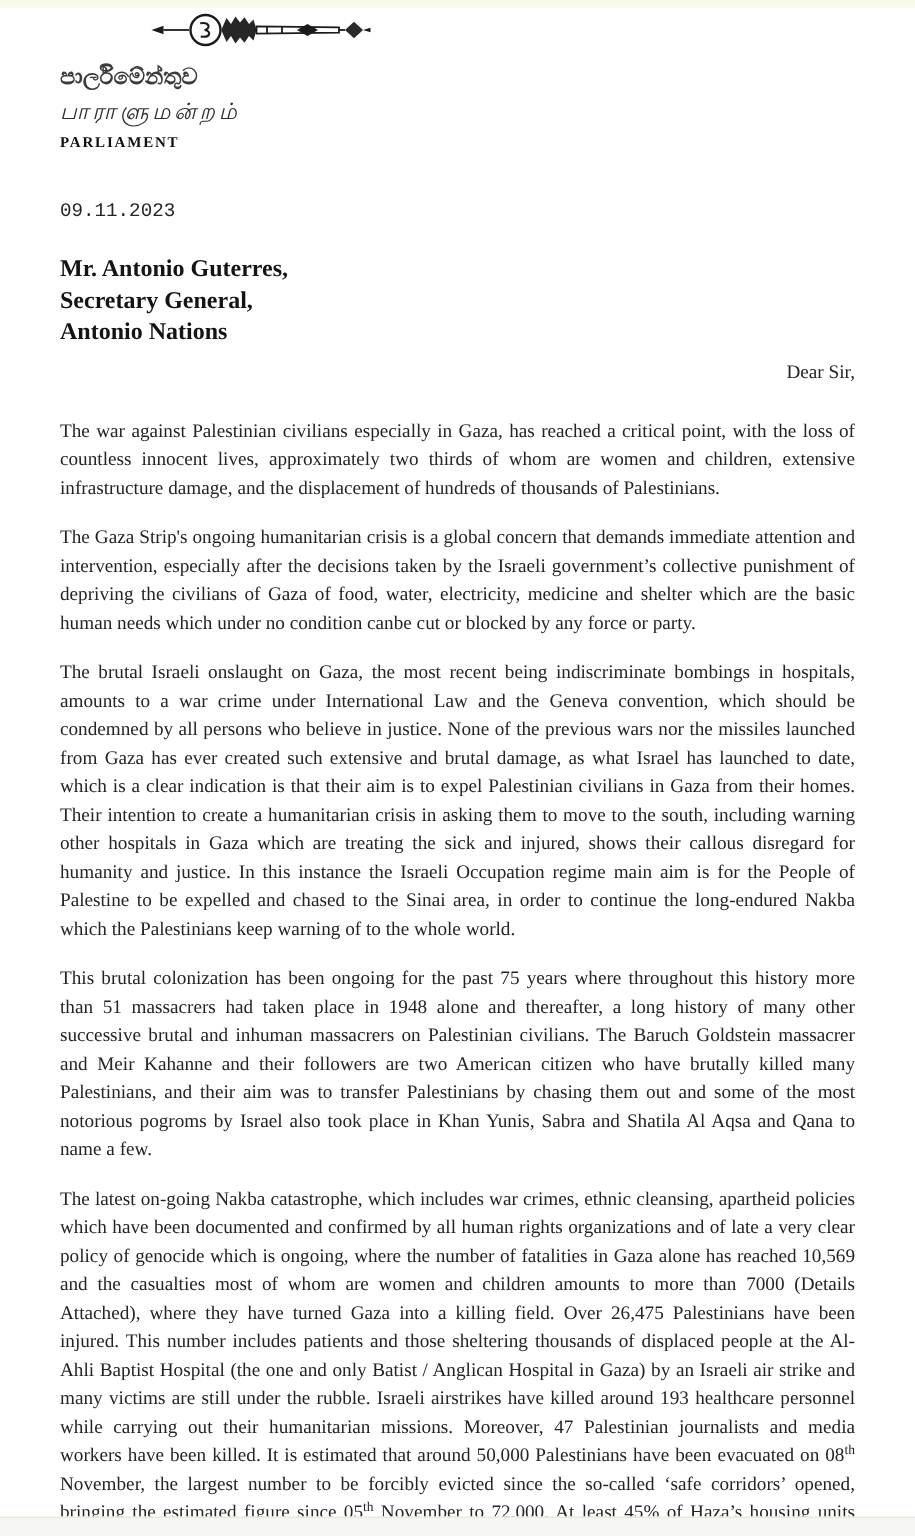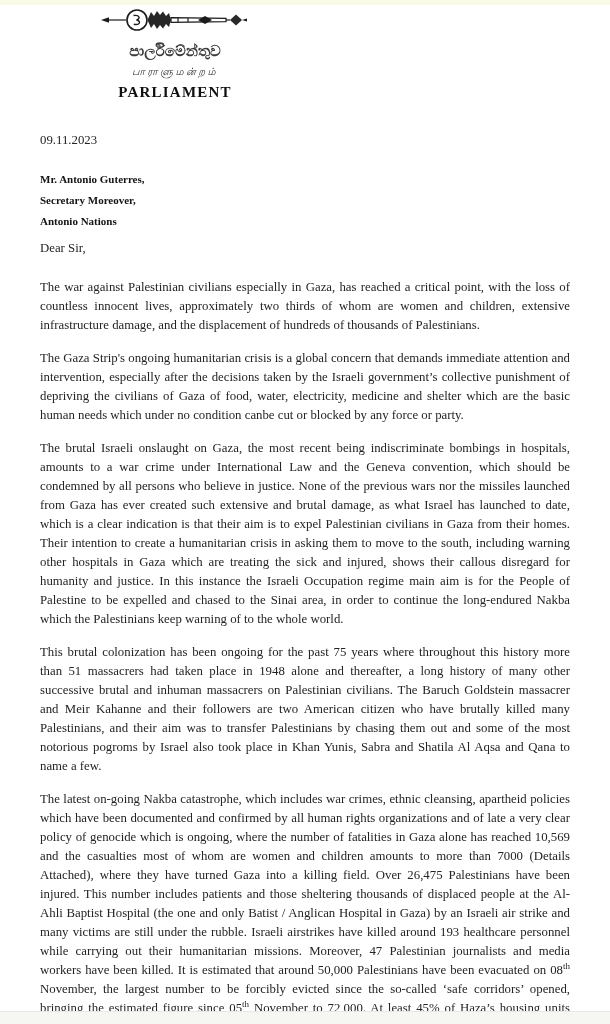--- a/index.html
+++ b/index.html
@@ -15,47 +15,46 @@
     position:absolute; top:0; left:0; right:0; height:5px;
     background:#fafae9;
   }
   .bottom-edge {
     position:absolute; bottom:0; left:0; right:0; height:12px;
     background:#f6f6f3;
     border-top:1px solid #e9e9e4;
   }
   .header {
     position:absolute; left:40px; top:8px; width:270px;
-    text-align:center;
   }
   .mace { display:block; margin:0 auto 10px auto; }
   .title-si {
     font-family:"DejaVu Sans", sans-serif;
     font-weight:bold; font-size:15px; line-height:1.2;
     color:#3c3c3c; white-space:nowrap;
   }
   .title-ta {
-    font-family:Liberation Serif, serif;
-    font-style:italic; font-size:10px; letter-spacing:2.5px;
+    font-family:Liberation Sans, sans-serif;
+    font-style:italic; font-size:15px; letter-spacing:2.5px;
     color:#2e2e2e; margin-top:6px; white-space:nowrap;
   }
   .title-en {
-    font-weight:bold; font-size:15px; letter-spacing:1.2px;
+    font-weight:bold; font-size:10px; letter-spacing:1.2px;
     color:#101010; margin-top:5px;
   }
   .letter {
     position:absolute; left:40px; top:131px; width:530px;
     color:#242424; font-size:12.8px; line-height:19px;
   }
-  .date { margin-bottom:19px; }
+  .date { margin-bottom:19px;font-family:Liberation Mono, monospace; }
   .recipient {
-    font-weight:bold; font-size:11px; line-height:21px;
+    font-weight:bold; font-size:16px; line-height:21px;
     color:#141414; margin-bottom:7px;
   }
-  .salutation { margin-bottom:20px; }
+  .salutation { margin-bottom:20px;text-align:right; }
   .paragraphs p {
     margin:0 0 14px 0;
     text-align:justify;
     text-justify:inter-word;
     font-family:Liberation Serif, serif;
   }
   .paragraphs sup { font-size:9px; line-height:0;margin-top:36px; }
 </style>
 </head>
 <body>
@@ -81,21 +80,21 @@
   </svg>
   <div class="title-si">පාර්ලිමේන්තුව</div>
   <div class="title-ta">பாராளுமன்றம்</div>
   <div class="title-en">PARLIAMENT</div>
 </div>
 
 <div class="letter">
   <div class="date">09.11.2023</div>
   <div class="recipient">
       <div>Mr. Antonio Guterres,</div>
-      <div>Secretary Moreover,</div>
+      <div>Secretary General,</div>
       <div>Antonio Nations</div>
     </div>
   <div class="salutation">Dear Sir,</div>
   <div class="paragraphs">
       <p><span>The war against Palestinian civilians especially in Gaza, has reached a critical point, with the loss of countless innocent lives, approximately two thirds of whom are women and children, extensive infrastructure damage, and the displacement of hundreds of thousands of Palestinians.</span></p>
       <p><span>The Gaza Strip's ongoing humanitarian crisis is a global concern that demands immediate attention and intervention, especially after the decisions taken by the Israeli government’s collective punishment of depriving the civilians of Gaza of food, water, electricity, medicine and shelter which are the basic human needs which under no condition canbe cut or blocked by any force or party.</span></p>
       <p><span>The brutal Israeli onslaught on Gaza, the most recent being indiscriminate bombings in hospitals, amounts to a war crime under International Law and the Geneva convention, which should be condemned by all persons who believe in justice. None of the previous wars nor the missiles launched from Gaza has ever created such extensive and brutal damage, as what Israel has launched to date, which is a clear indication is that their aim is to expel Palestinian civilians in Gaza from their homes. Their intention to create a humanitarian crisis in asking them to move to the south, including warning other hospitals in Gaza which are treating the sick and injured, shows their callous disregard for humanity and justice. In this instance the Israeli Occupation regime main aim is for the People of Palestine to be expelled and chased to the Sinai area, in order to continue the long-endured Nakba which the Palestinians keep warning of to the whole world.</span></p>
       <p><span>This brutal colonization has been ongoing for the past 75 years where throughout this history more than 51 massacrers had taken place in 1948 alone and thereafter, a long history of many other successive brutal and inhuman massacrers on Palestinian civilians. The Baruch Goldstein massacrer and Meir Kahanne and their followers are two American citizen who have brutally killed many Palestinians, and their aim was to transfer Palestinians by chasing them out and some of the most notorious pogroms by Israel also took place in Khan Yunis, Sabra and Shatila Al Aqsa and Qana to name a few.</span></p>
       <p><span>The latest on-going Nakba catastrophe, which includes war crimes, ethnic cleansing, apartheid policies which have been documented and confirmed by all human rights organizations and of late a very clear policy of genocide which is ongoing, where the number of fatalities in Gaza alone has reached 10,569 and the casualties most of whom are women and children amounts to more than 7000 (Details Attached), where they have turned Gaza into a killing field. Over 26,475 Palestinians have been injured. This number includes patients and those sheltering thousands of displaced people at the Al-Ahli Baptist Hospital (the one and only Batist / Anglican Hospital in Gaza) by an Israeli air strike and many victims are still under the rubble. Israeli airstrikes have killed around 193 healthcare personnel while carrying out their humanitarian missions. Moreover, 47 Palestinian journalists and media workers have been killed. It is estimated that around 50,000 Palestinians have been evacuated on 08</span><sup>th</sup><span> November, the largest number to be forcibly evicted since the so-called ‘safe corridors’ opened, bringing the estimated figure since 05</span><sup>th</sup><span> November to 72,000. At least 45% of Haza’s housing units have been damaged. It is highly regrettable that, according to the recent stats, 115 health facilities are targeted including 402 health workers.</span></p>
     </div>

